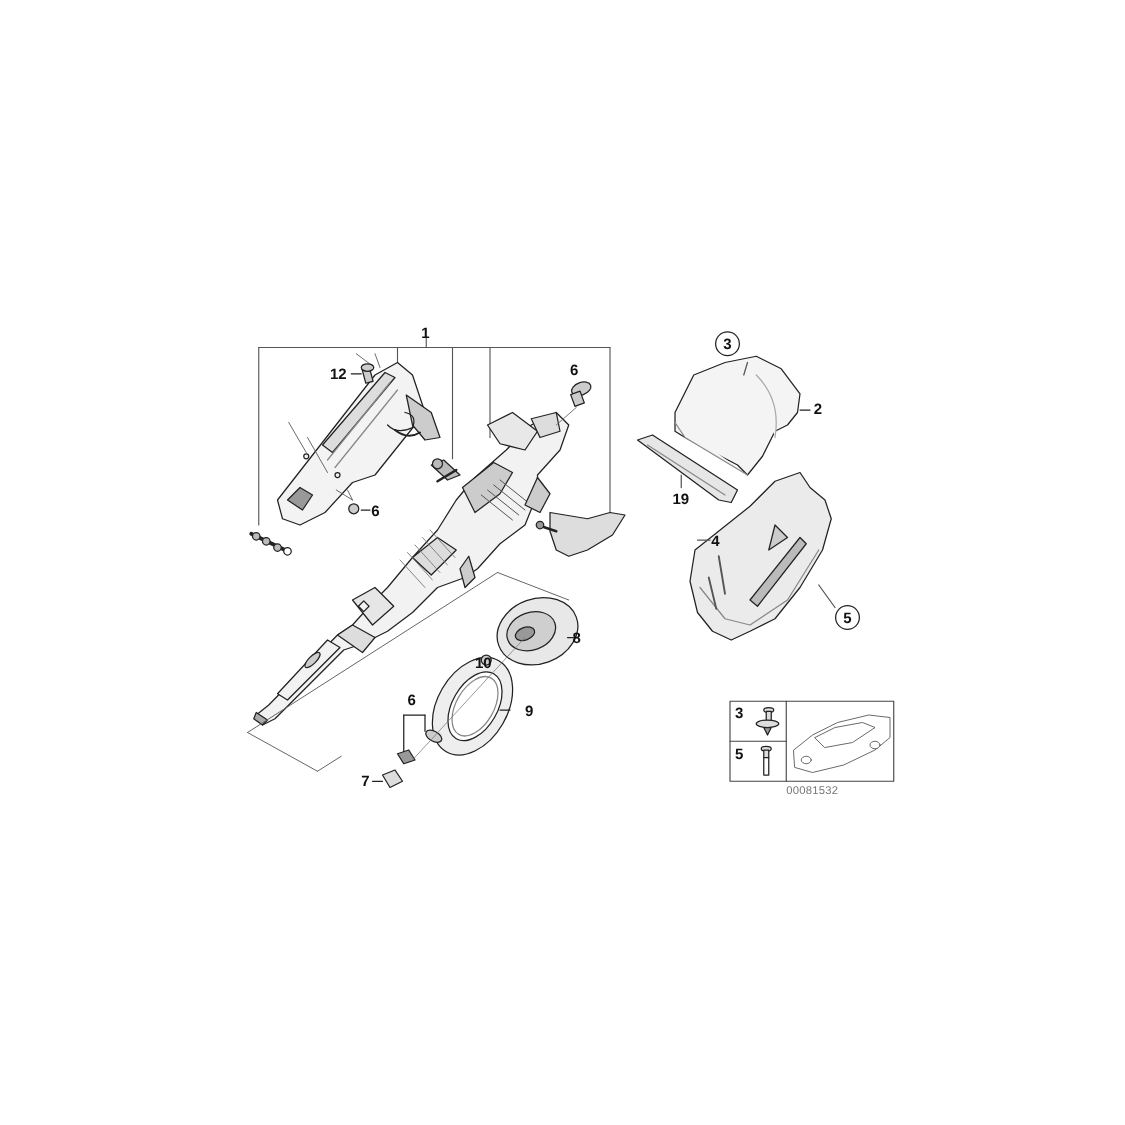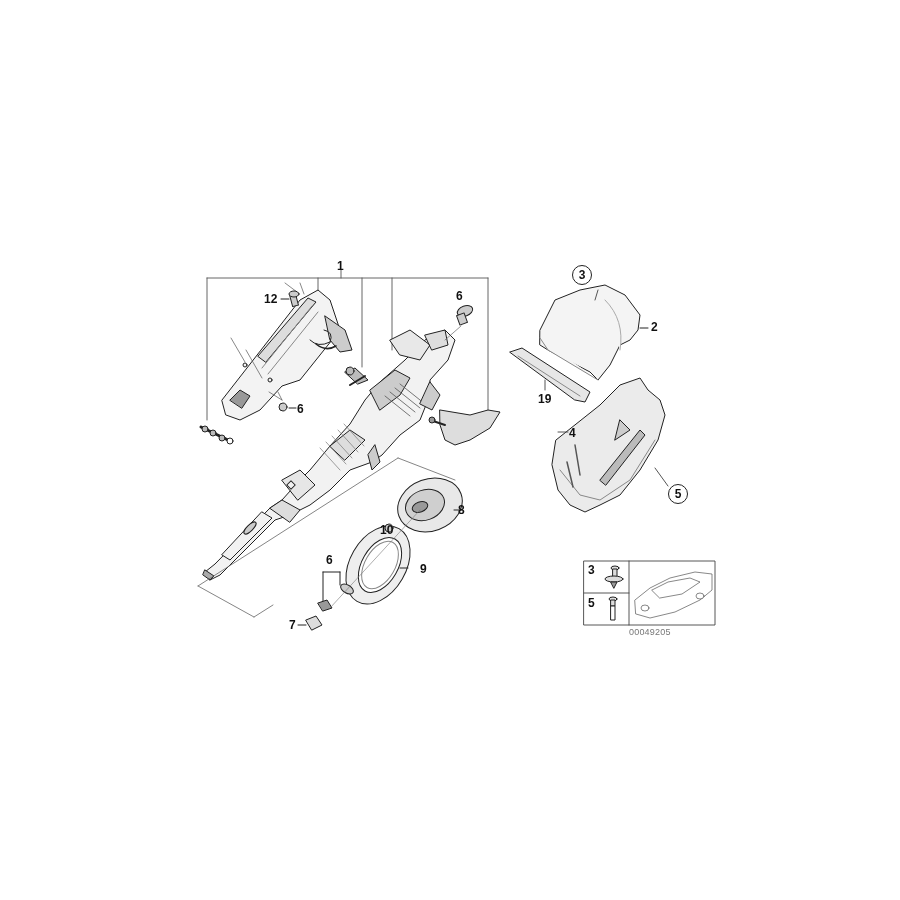--- a/index.html
+++ b/index.html
@@ -218,14 +218,14 @@
 <span class="lbl" style="left:458px;top:504px;">8</span>
 <span class="lbl" style="left:420px;top:563px;">9</span>
 <span class="lbl" style="left:380px;top:508px;margin-top:16px;">10</span>
 <span class="lbl" style="left:456px;top:290px;">6</span>
 <span class="lbl" style="left:264px;top:293px;">12</span>
 <span class="lbl" style="left:297px;top:403px;">6</span>
 <span class="lbl" style="left:538px;top:393px;">19</span>
 
 <span class="inset-lbl" style="left:588px;top:563px;">3</span>
 <span class="inset-lbl" style="left:588px;top:596px;">5</span>
-<span class="ref" style="left:629px;top:627px;">00049205</span>
+<span class="ref" style="left:629px;top:627px;">00081532</span>
 </div>
 
 </body></html>

